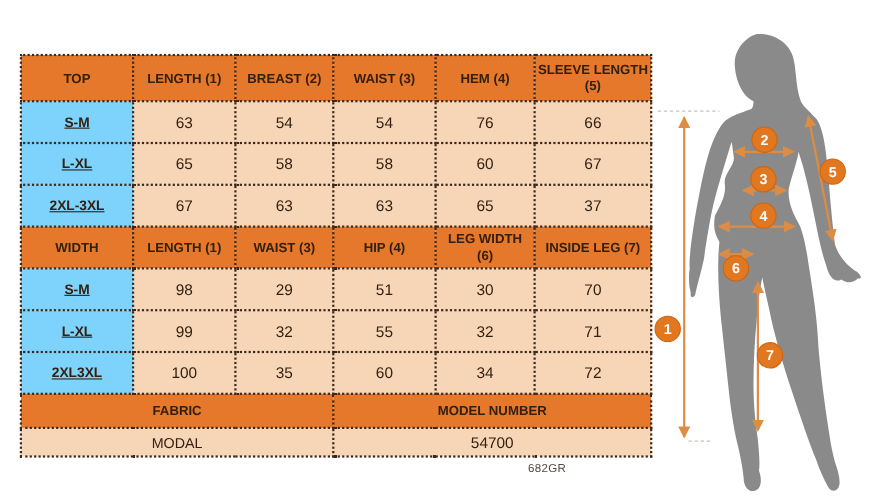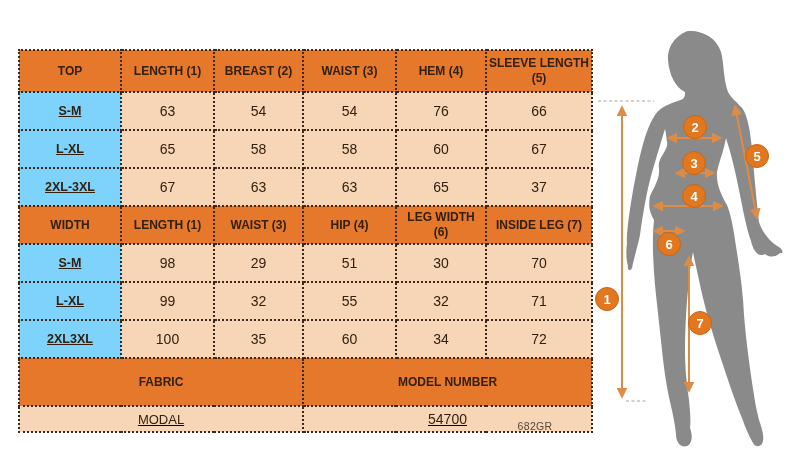--- a/index.html
+++ b/index.html
@@ -11,27 +11,27 @@
     position:absolute;left:18px;top:49px;width:573px;
     border-collapse:collapse;table-layout:fixed;
   }
   .size-table td{
     border:2px dotted #3c281a;
     text-align:center;vertical-align:middle;
     color:#33200f;padding:0 2px;
   }
   tr.r-head{height:42px;}
   tr.r-data{height:38px;}
-  tr.r-fab{height:48px;}
-  tr.r-val{height:26px;text-decoration:underline;}
+  tr.r-fab{height:31px;}
+  tr.r-val{height:26px;}
   .hd{background:#e5782b;font-weight:bold;font-size:12px;line-height:1.25;}
   .lt{background:#f7d6b8;font-size:14px;}
   .sz{background:#7dd3fc;font-weight:bold;font-size:12.5px;text-decoration:underline;}
   .code{
-    position:absolute;left:480px;top:420px;width:110px;text-align:center;
+    position:absolute;left:480px;top:420px;width:110px;text-align:left;
     font-size:10.5px;color:#56493c;letter-spacing:0.3px;
   }
   .figure-wrap{position:absolute;left:590px;top:0;width:210px;height:456px;}
   .mline{stroke:#dd8c45;stroke-width:2;fill:none;}
   .gline{stroke:#c7c2ba;stroke-width:1.3;stroke-dasharray:3,2.5;fill:none;}
   .mcirc{fill:#e1771f;stroke:#cb6614;stroke-width:1;}
   .mnum{fill:#ffffff;font-weight:bold;font-size:13px;text-anchor:middle;
         font-family:"Liberation Sans",sans-serif;}
 </style>
 </head>

